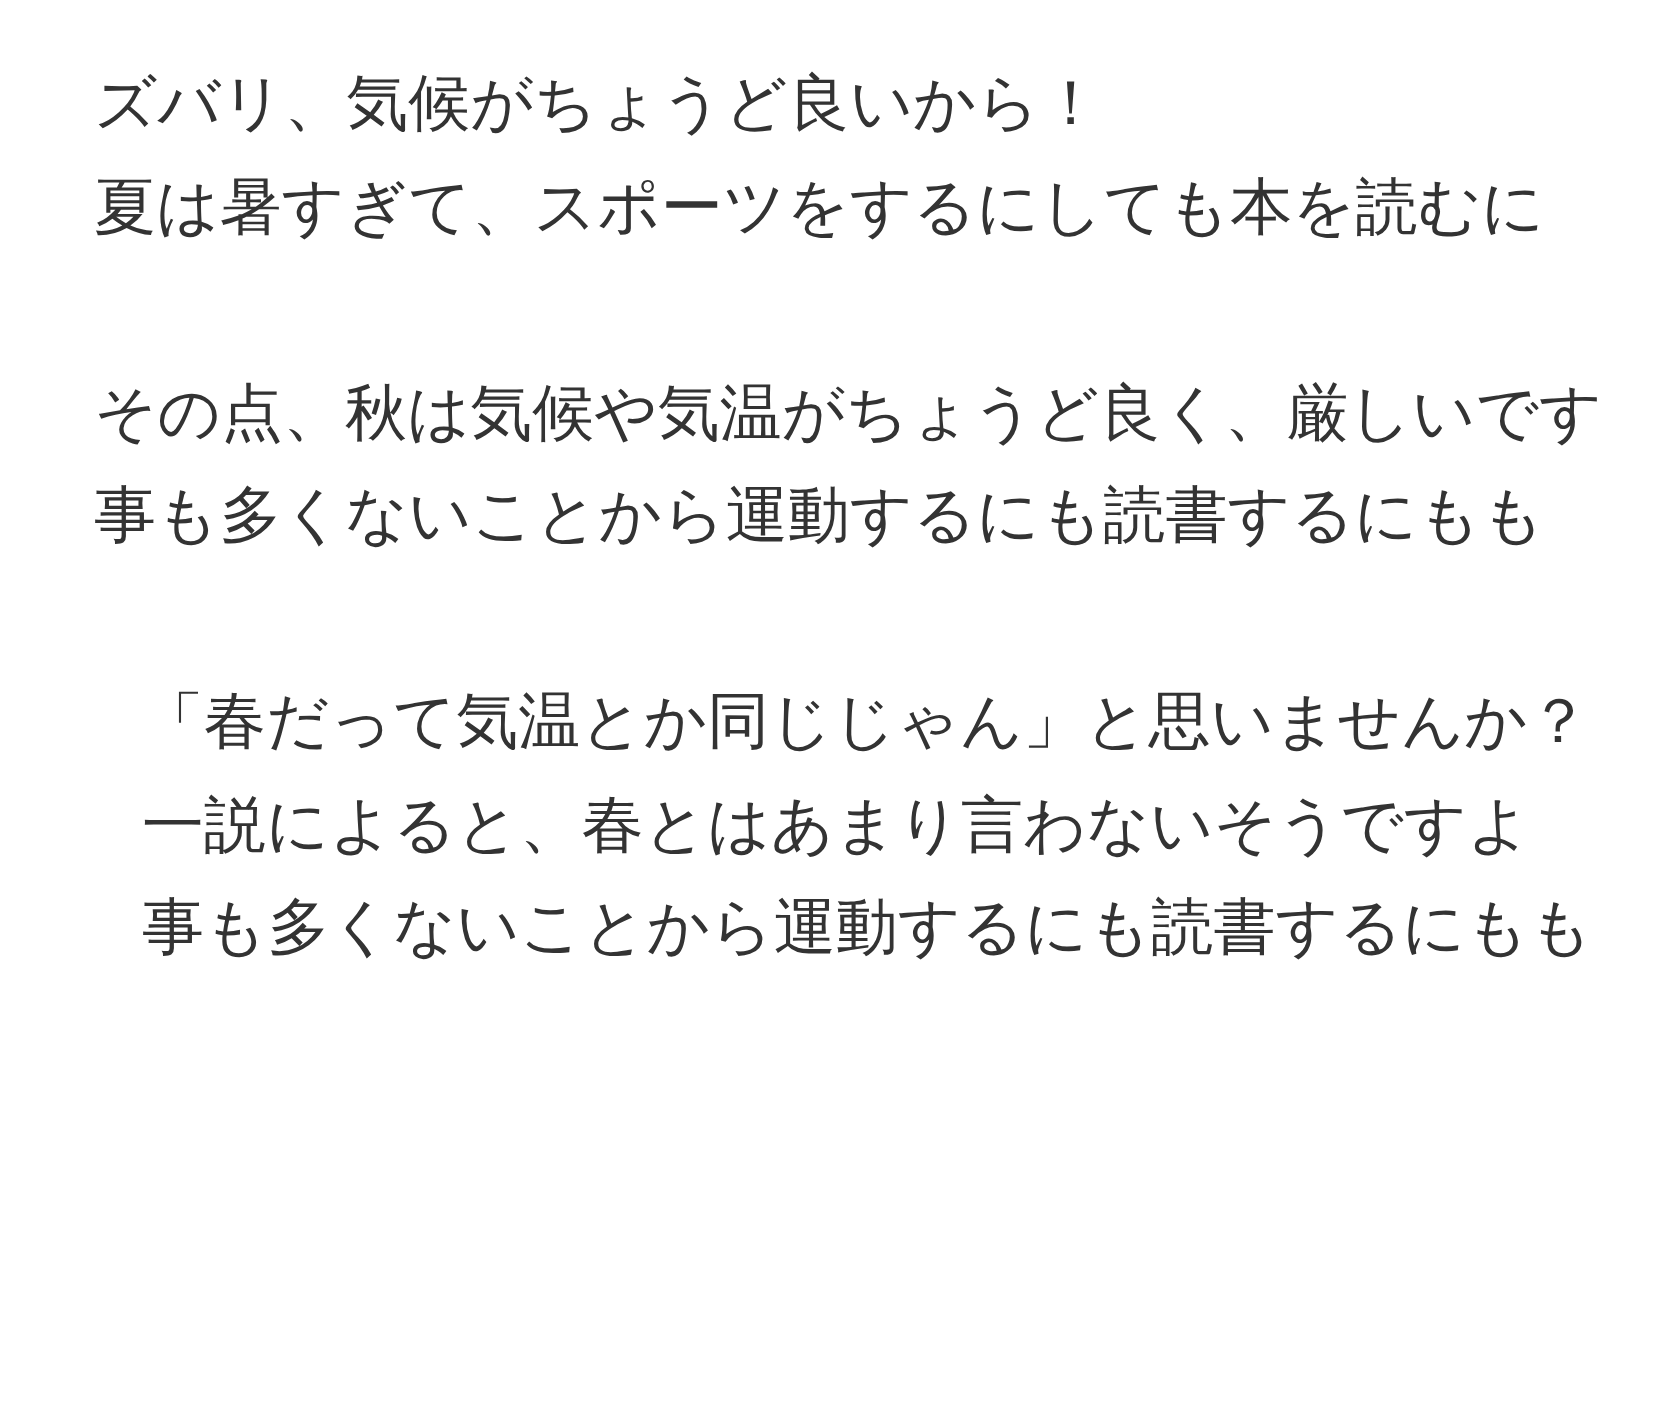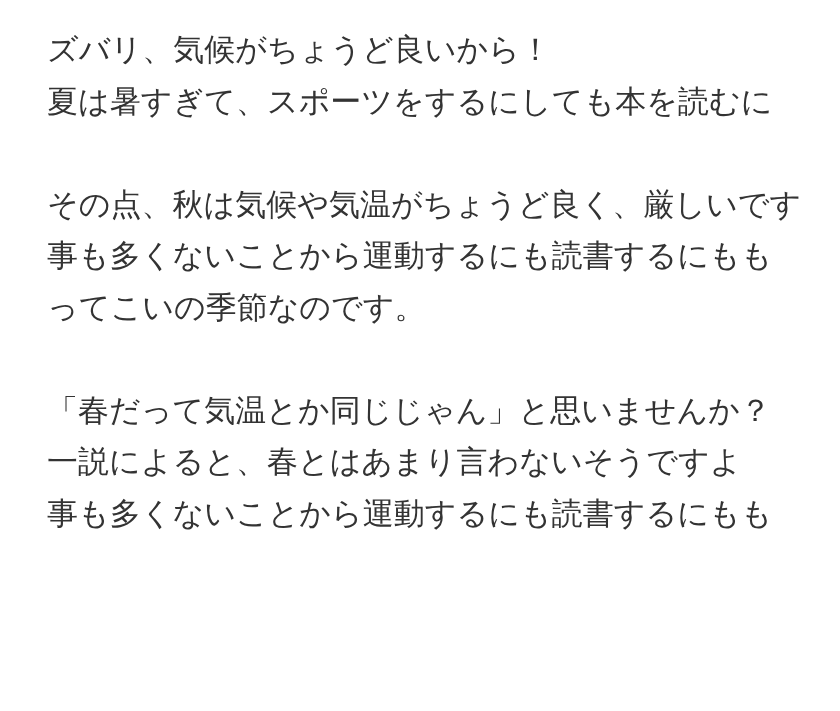--- a/index.html
+++ b/index.html
@@ -12,55 +12,53 @@
   }
   body {
     font-family: "Liberation Sans", sans-serif;
   }
   .page {
     position: relative;
     width: 812px;
     height: 711px;
     background: var(--bg);
     overflow: hidden;
-    font-family: Liberation Mono, monospace;
   }
   .article-body {
     padding: 26px 40px 0 47px;
     color: var(--text-color);
     font-size: 31px;
     line-height: 51.5px;
     font-weight: 300;
     letter-spacing: 0;
     -webkit-font-smoothing: antialiased;
   }
   .para {
     margin: 0 0 51.5px 0; 
   }
-  .para:last-child { margin-bottom: 0; }
+  .para:last-child { margin-bottom: 0; margin-left: 24px; }
   .line {
     display: block;
     white-space: nowrap;
   }
 </style>
 </head>
 <body>
 
 <div class="page">
   <main class="article-body">
 
     <p class="para">
       <span class="line">ズバリ、気候がちょうど良いから！</span>
       <span class="line">夏は暑すぎて、スポーツをするにしても本を読むに</span>
     </p>
 
     <p class="para">
       <span class="line">その点、秋は気候や気温がちょうど良く、厳しいです</span>
       <span class="line">事も多くないことから運動するにも読書するにもも</span>
-      <span class="line">ってこいの季節なのです。</span>
     </p>
 
     <p class="para">
       <span class="line">「春だって気温とか同じじゃん」と思いませんか？</span>
       <span class="line">一説によると、春とはあまり言わないそうですよ</span>
       <span class="line">事も多くないことから運動するにも読書するにもも</span>
     </p>
 
   </main>
 </div>

